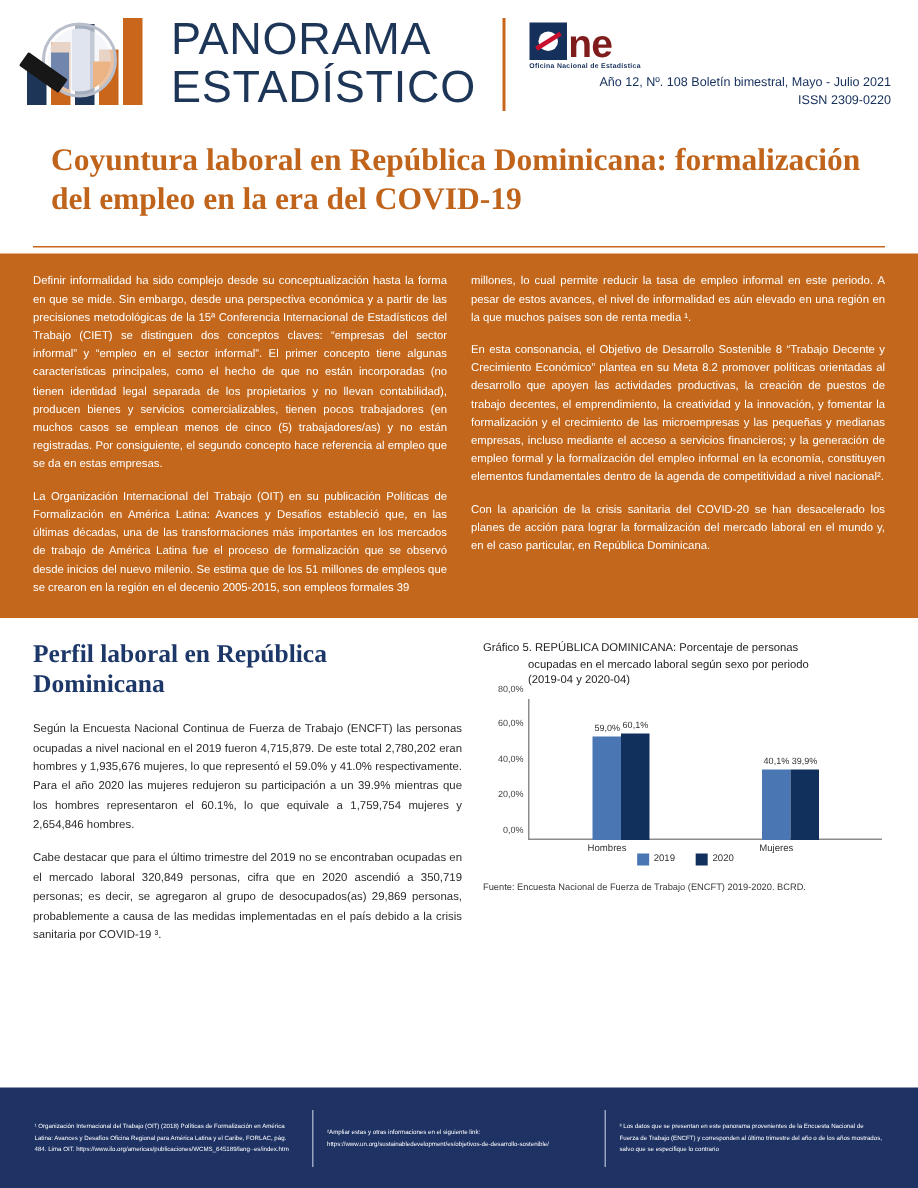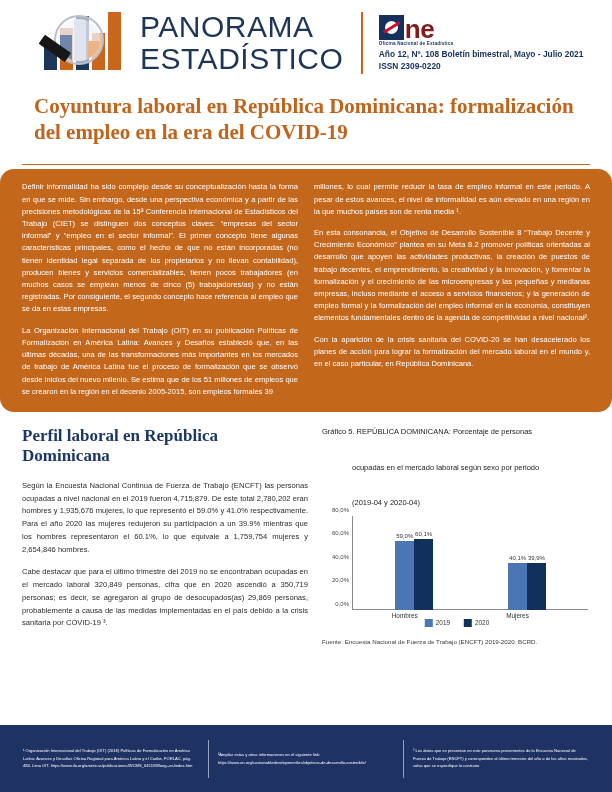--- a/index.html
+++ b/index.html
@@ -14,21 +14,21 @@
     background: #ffffff;
     position: relative;
     overflow: hidden;
   }
 
   
   .header {
     height: 85px;
     display: flex;
     align-items: center;
-    padding: 0 18px 0 38px;
+    padding: 0 18px 0 12px;
     background: #ffffff;
   }
 
   .brand-left {
     display: flex;
     align-items: center;
     flex: 0 0 auto;
   }
 
   .logo-mark {
@@ -153,21 +153,22 @@
     font-size: 4.6px;
     color: #16305c;
     letter-spacing: 0.2px;
     margin-bottom: 3px;
     font-weight: bold;
   }
   .issue-line {
     font-size: 8.4px;
     color: #16305c;
     line-height: 1.35;
-    font-weight: bold;
+    font-weight: normal;
+    text-align: right;
   }
 
   
   .title-band {
     padding: 8px 34px 10px 34px;
   }
   .doc-title {
     font-family: "Liberation Serif", serif;
     font-size: 21px;
     line-height: 1.26;
@@ -181,21 +182,20 @@
   }
 
   
   .intro {
     background: #c3671c;
     margin: 4px 0 0 0;
     padding: 12px 22px 14px 22px;
     display: flex;
     gap: 16px;
     color: #ffffff;
-    border-radius: 14px;
   }
   .intro .col { flex: 1 1 50%; }
   .intro p {
     font-size: 7.55px;
     line-height: 1.62;
     text-align: justify;
     color: #ffffff;
     margin-bottom: 9px;
   }
   .intro p:last-child { margin-bottom: 0; }
@@ -229,21 +229,21 @@
   
   .chart-block { padding-top: 1px; }
   .chart-title {
     font-size: 7.5px;
     line-height: 1.42;
     color: #222222;
     margin-bottom: 7px;
     font-weight: normal;
   }
   .chart-title .gnum { }
-  .chart-title .ind { display: block; padding-left: 30px; margin-top: 25px; }
+  .chart-title .ind { display: block; padding-left: 30px; }
 
   .plot {
     position: relative;
     height: 112px;
     margin-left: 2px;
   }
   .y-axis {
     position: absolute;
     left: 0; top: 0; bottom: 18px;
     width: 28px;

